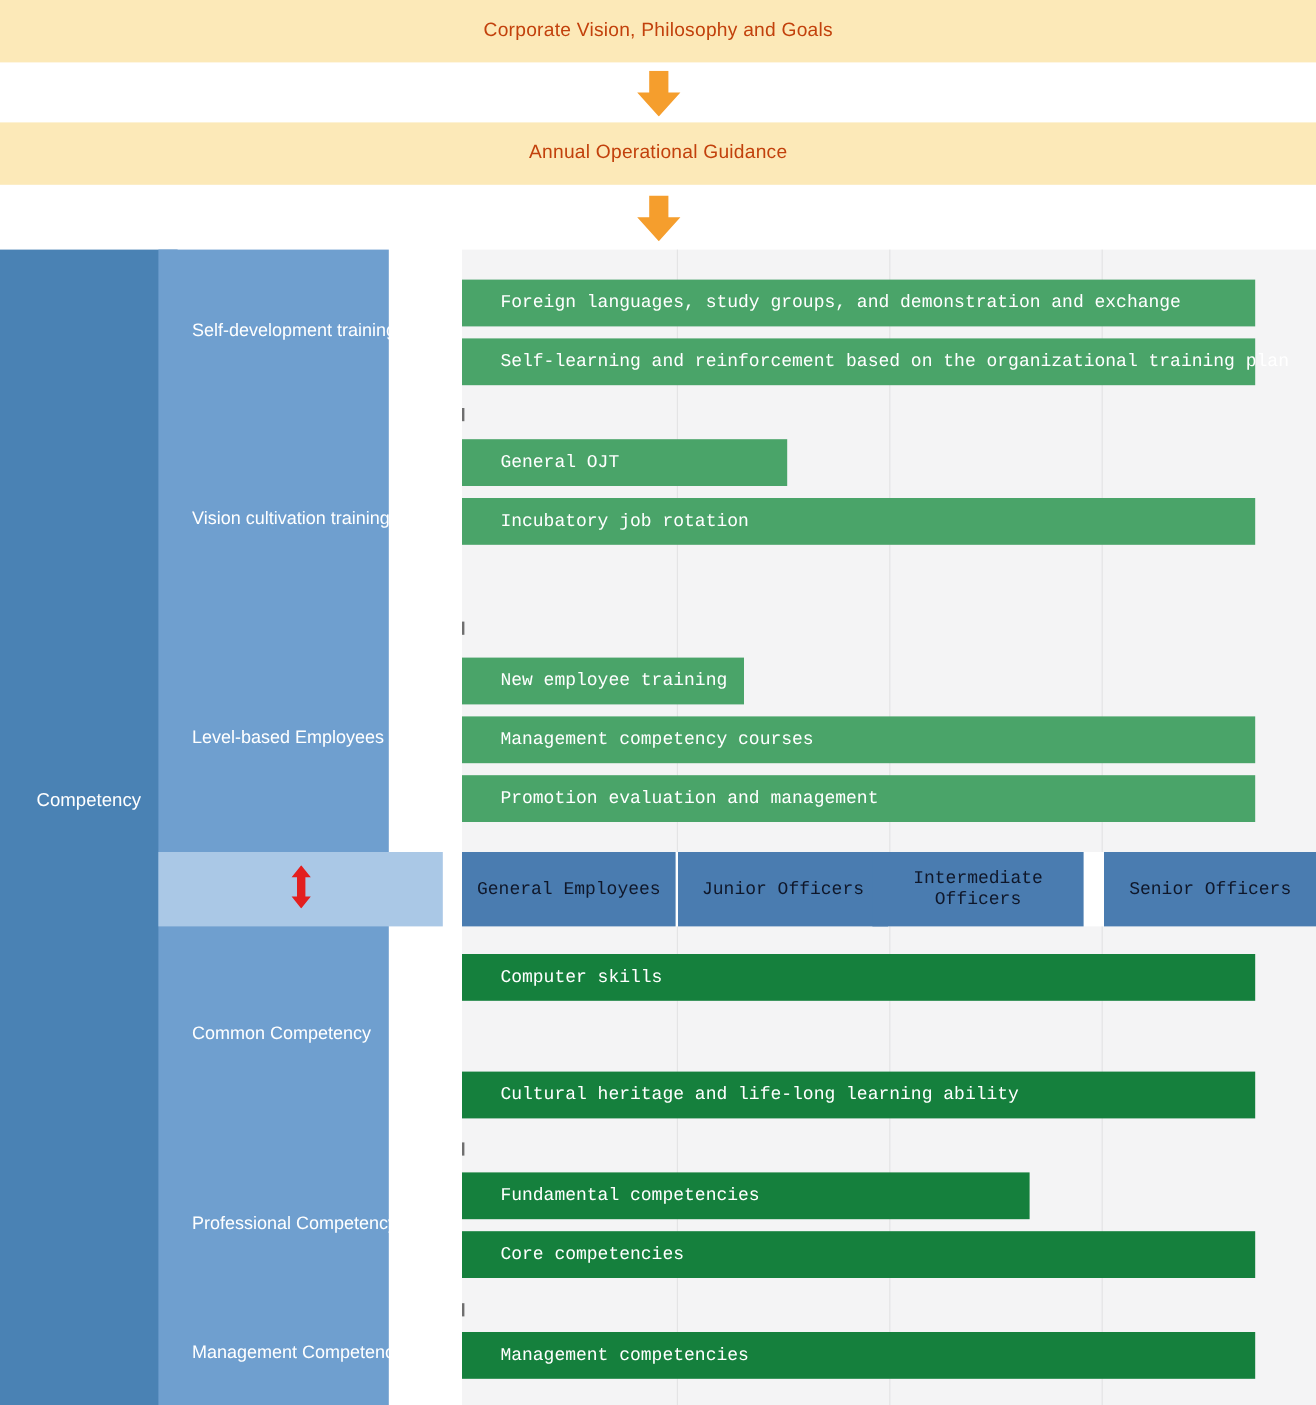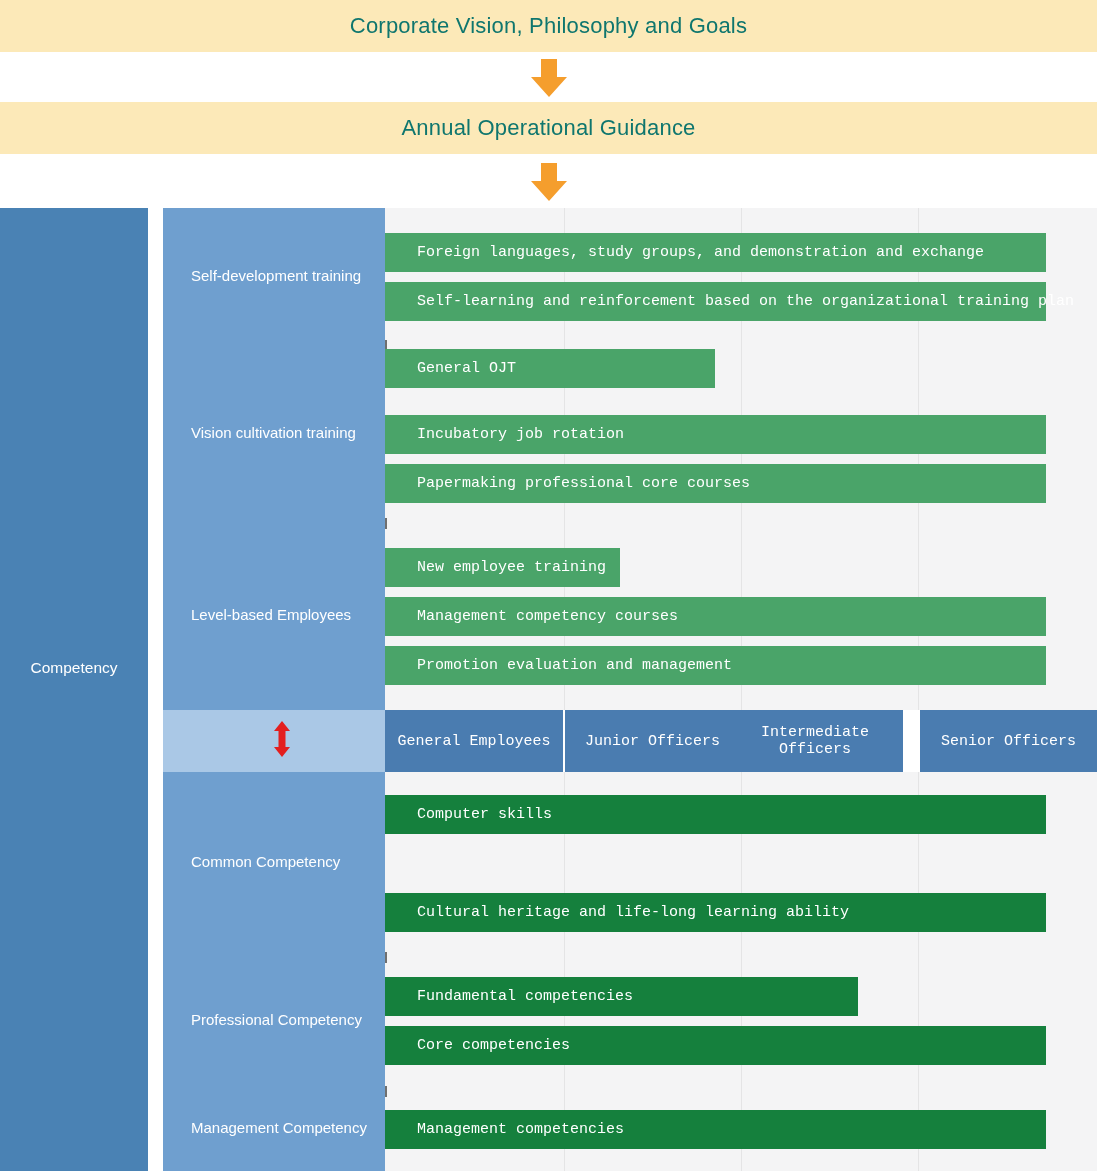--- a/index.html
+++ b/index.html
@@ -3,54 +3,54 @@
 <meta charset="utf-8">
 <style>
   * { box-sizing: border-box; }
   html, body { margin: 0; padding: 0; background: #ffffff; }
   body { font-family: "Liberation Sans", sans-serif; }
   .page { position: relative; width: 1097px; height: 1171px; background: #ffffff; overflow: hidden; }
 
   
   .banner { position: absolute; left: 0; width: 100%; background: #fce9b8;
             display: flex; align-items: center; justify-content: center;
-            font-size: 22px; color: #0f766e; letter-spacing: .2px; }
+            font-size: 16px; color: #c2410c; letter-spacing: .2px; }
   #banner-vision   { top: 0;     height: 52px; }
   #banner-guidance { top: 102px; height: 52px; }
 
   
   .flow-arrow { position: absolute; left: 529px; width: 40px; height: 38px; }
   #flow-arrow-1 { top: 59px; }
   #flow-arrow-2 { top: 163px; }
 
   
   .left-col { position: absolute; left: 0; top: 208px; width: 148px; height: 963px; background: #4a82b4; }
   .left-label { position: absolute; left: 0; width: 148px; text-align: center;
                 color: #ffffff; font-size: 15.5px; line-height: 18px; }
   #label-competency { top: 451px; }
 
   
-  .mid-col { position: absolute; left: 163px; top: 208px; width: 252px; height: 963px; background: #6f9fcf; }
+  .mid-col { position: absolute; left: 132px; top: 208px; width: 192px; height: 963px; background: #6f9fcf; }
   .mid-label { position: absolute; left: 28px; color: #ffffff; font-size: 15px; line-height: 18px; white-space: nowrap; }
   .arrow-cell { position: absolute; left: 0; top: 502px; width: 237px; height: 62px; background: #aac8e6;
                 display: flex; align-items: center; justify-content: center; }
 
   
   .chart { position: absolute; left: 385px; top: 208px; width: 712px; height: 963px; background: #f4f4f5; font-family: Liberation Mono, monospace; }
   .gridline { position: absolute; top: 0; height: 963px; width: 1px; background: #e4e4e5; }
   .tick { position: absolute; left: 0; width: 2px; height: 11px; background: #6f6f6f; }
 
   .bar { position: absolute; left: 0; height: 39px; display: flex; align-items: center;
          padding-left: 32px; color: #ffffff; font-size: 15px; white-space: nowrap; }
   .bar.green  { background: #4aa469; }
   .bar.orange { background: #15803d; }
 
   
   .level-row  { position: absolute; left: 0; top: 502px; width: 712px; height: 62px; background: #ffffff; }
-  .level-cell { position: absolute; top: 0; height: 62px; background: #4a7cb0; color: #ffffff;
+  .level-cell { position: absolute; top: 0; height: 62px; background: #4a7cb0; color: #0f172a;
                 display: flex; align-items: center; justify-content: center; font-size: 15px; text-align: center; }
 </style>
 </head>
 <body>
 
 <div class="page">
 
   <div class="banner" id="banner-vision">
     <span>Corporate Vision, Philosophy and Goals</span>
   </div>
@@ -100,23 +100,22 @@
     <div class="gridline" style="left:533px"></div>
 
     <div class="tick" style="top:132px"></div>
     <div class="tick" style="top:310px"></div>
     <div class="tick" style="top:744px"></div>
     <div class="tick" style="top:878px"></div>
 
     <div class="bar green" style="top:25px;width:661px">Foreign languages, study groups, and demonstration and exchange</div>
     <div class="bar green" style="top:74px;width:661px">Self-learning and reinforcement based on the organizational training plan</div>
 
-    <div class="bar green" style="top:141px;width:330px">General OJT</div>
+    <div class="bar green" style="top:158px;width:271px">General OJT</div>
     <div class="bar green" style="top:207px;width:661px">Incubatory job rotation</div>
-    <div class="bar green" style="top:256px;width:661px">Papermaking professional core courses</div>
 
     <div class="bar green" style="top:340px;width:235px">New employee training</div>
     <div class="bar green" style="top:389px;width:661px">Management competency courses</div>
     <div class="bar green" style="top:438px;width:661px">Promotion evaluation and management</div>
 
     <div class="level-row">
       <div class="level-cell" style="left:0;width:178px">General Employees</div>
       <div class="level-cell" style="left:180px;width:175px">Junior Officers</div>
       <div class="level-cell" style="left:342px;width:176px">Intermediate Officers</div>
       <div class="level-cell" style="left:535px;width:177px">Senior Officers</div>

